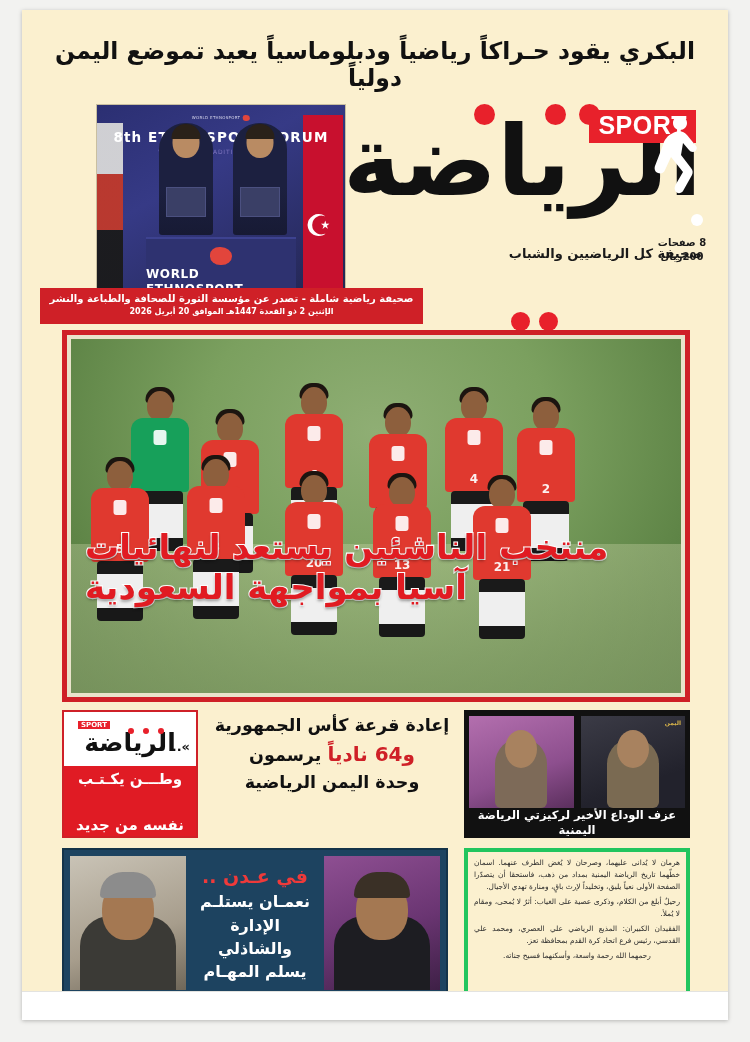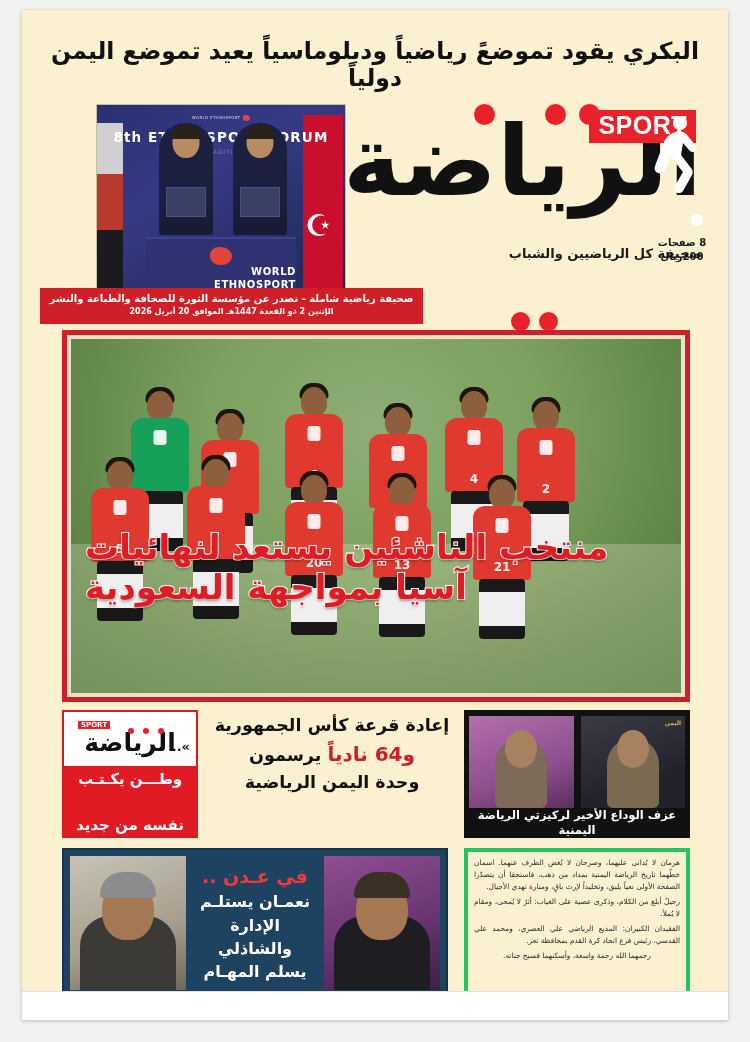--- a/index.html
+++ b/index.html
@@ -132,22 +132,22 @@
     position: absolute; left: 50%; bottom: 0; transform: translateX(-50%);
     width: 150px; height: 60px; background: #2e3270;
     border-top: 2px solid #3d4290;
   }
   .forum-podium .pl-mark {
     position: absolute; left: 50%; top: 8px; transform: translateX(-50%);
     width: 22px; height: 18px; background: #e2453c;
     border-radius: 45% 55% 50% 50%;
   }
   .forum-podium .pl-txt {
-    position: absolute; left: 0; right: 0; bottom: 6px; text-align: right;
-    color: #fff; font-size: 10px; font-weight: bold; letter-spacing: .6px;
+    position: absolute; left: 0; right: 0; bottom: 0; text-align: left;
+    color: #fff; font-size: 12px; font-weight: bold; letter-spacing: .6px;
     direction: ltr; line-height: 1.25;
   }
 
   
   .logo-block {
     position: absolute;
     right: 4px;
     top: 0;
     width: 360px;
     height: 222px;
@@ -389,21 +389,21 @@
   }
   .obit-body p { margin-bottom: 3px; }
   .obit-body p:last-child { text-align: center; }
 </style>
 </head>
 <body>
 
 <div class="viewport">
   <div class="paper">
 
-    <div class="top-banner">البكري يقود تموضعً رياضياً ودبلوماسياً يعيد تموضع اليمن دولياً</div>
+    <div class="top-banner">البكري يقود حـراكاً رياضياً ودبلوماسياً يعيد تموضع اليمن دولياً</div>
 
     <div class="masthead">
 
       <div class="forum-photo">
         <div class="flag-ye"></div>
         <div class="flag-tr"></div>
         <div class="forum-logo-top">WORLD ETHNOSPORT</div>
         <div class="forum-title">8th ETHNOSPORT FORUM</div>
         <div class="forum-sub">WRESTLING TRADITIONAL SPORTS</div>
         <div class="forum-person p1">

